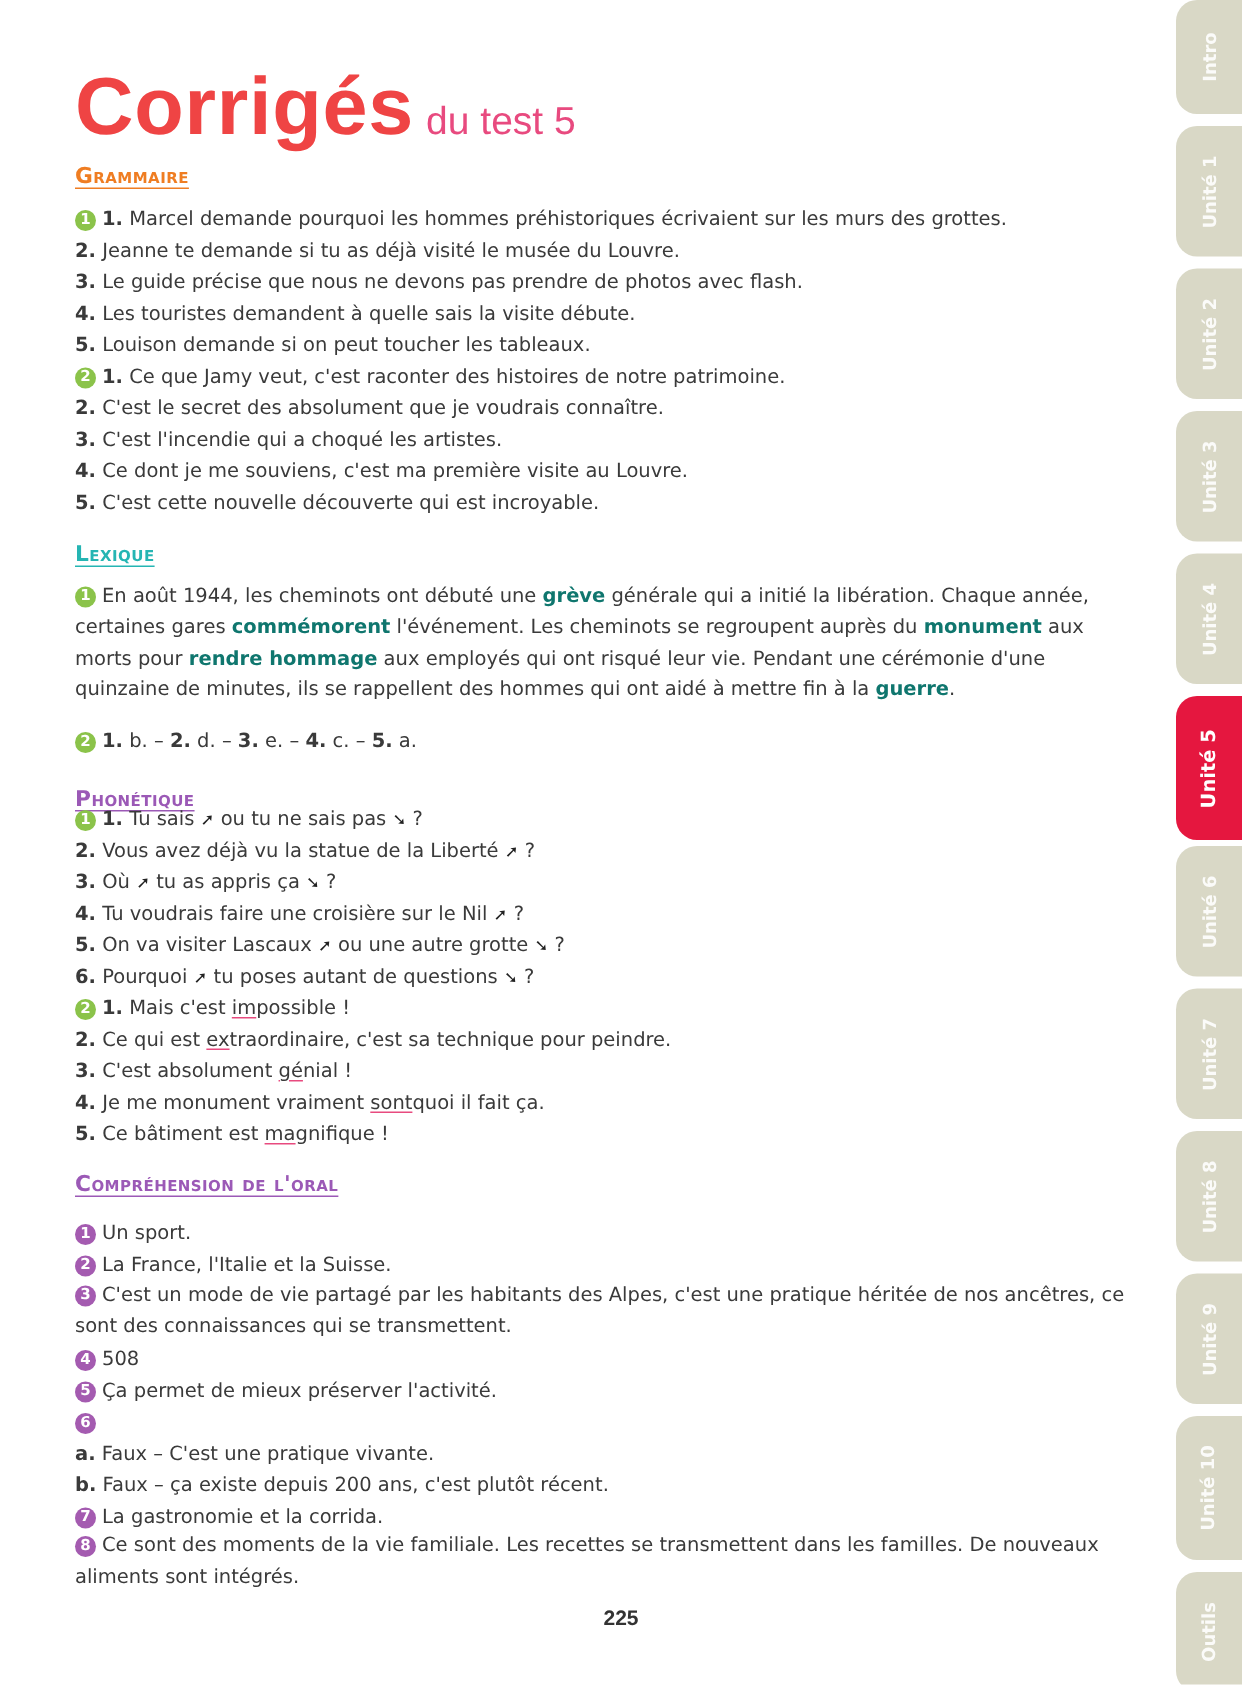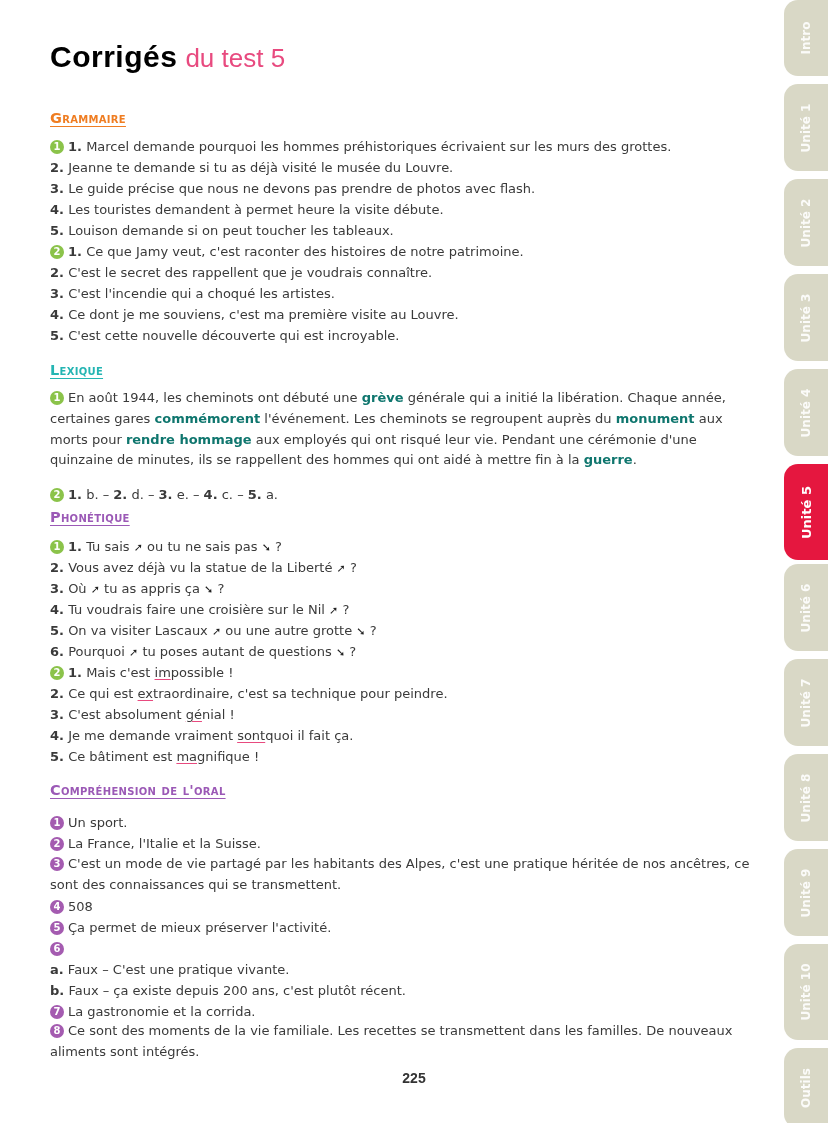--- a/index.html
+++ b/index.html
@@ -6,32 +6,32 @@
   body {
     width: 828px; height: 1123px; position: relative; overflow: hidden;
     background: #ffffff;
     font-family: "DejaVu Sans", sans-serif;
     color: #333333;
   }
   .title {
     position: absolute; left: 50px; top: 40px; white-space: nowrap;
     font-family: "Liberation Sans", sans-serif;
   }
-  .title .big { font-size: 30px; font-weight: bold; color: #000000; letter-spacing: 0.5px; text-align: center; }
+  .title .big { font-size: 54px; font-weight: bold; color: #ef4444; letter-spacing: 0.5px; text-align: center; }
   .title .small { font-size: 26px; color: #e84a7f; margin-left: 8px; }
 
   .section-head {
     position: absolute; left: 50px;
     font-family: "DejaVu Sans", sans-serif; font-weight: bold;
     font-size: 14.5px; text-decoration: underline; text-underline-offset: 3px;
     font-variant: small-caps; letter-spacing: 0.3px; white-space: nowrap;
   }
   .h-gram { top: 110px; color: #ef7d22; }
   .h-lex  { top: 362px; color: #25b5b3; }
-  .h-pho  { top: 509px; color: #9b59b6; }
+  .h-pho  { top: 525px; color: #9b59b6; }
   .h-comp { top: 782px; color: #9b59b6; }
 
   .line {
     position: absolute; left: 50px; height: 21px; line-height: 21px;
     font-size: 13px; white-space: nowrap; color: #3a3a3a;
   }
   .para {
     position: absolute; left: 50px; width: 700px;
     font-size: 13px; line-height: 20.8px; color: #3a3a3a;
   }
@@ -73,27 +73,27 @@
   <span class="big">Corrigés</span><span class="small">du test 5</span>
 </div>
 
 <div class="section-head h-gram">Grammaire</div>
 
 <div class="line" style="top:136px">
   <span class="badge b-green">1</span><span class="num">1.</span> <span>Marcel demande pourquoi les hommes préhistoriques écrivaient sur les murs des grottes.</span>
 </div>
 <div class="line" style="top:157px"><span class="num">2.</span> <span>Jeanne te demande si tu as déjà visité le musée du Louvre.</span></div>
 <div class="line" style="top:178px"><span class="num">3.</span> <span>Le guide précise que nous ne devons pas prendre de photos avec flash.</span></div>
-<div class="line" style="top:199px"><span class="num">4.</span> <span>Les touristes demandent à permet heure la visite débute.</span></div>
+<div class="line" style="top:199px"><span class="num">4.</span> <span>Les touristes demandent à quelle sais la visite débute.</span></div>
 <div class="line" style="top:220px"><span class="num">5.</span> <span>Louison demande si on peut toucher les tableaux.</span></div>
 
 <div class="line" style="top:241px">
   <span class="badge b-green">2</span><span class="num">1.</span> <span>Ce que Jamy veut, c'est raconter des histoires de notre patrimoine.</span>
 </div>
-<div class="line" style="top:262px"><span class="num">2.</span> <span>C'est le secret des rappellent que je voudrais connaître.</span></div>
+<div class="line" style="top:262px"><span class="num">2.</span> <span>C'est le secret des absolument que je voudrais connaître.</span></div>
 <div class="line" style="top:283px"><span class="num">3.</span> <span>C'est l'incendie qui a choqué les artistes.</span></div>
 <div class="line" style="top:304px"><span class="num">4.</span> <span>Ce dont je me souviens, c'est ma première visite au Louvre.</span></div>
 <div class="line" style="top:325px"><span class="num">5.</span> <span>C'est cette nouvelle découverte qui est incroyable.</span></div>
 
 <div class="section-head h-lex">Lexique</div>
 
 <div class="para" style="top:388px">
   <span class="badge b-green">1</span><span>En août 1944, les cheminots ont débuté une </span><span class="kw">grève</span><span> générale qui a initié la libération. Chaque année, certaines gares </span><span class="kw">commémorent</span><span> l'événement. Les cheminots se regroupent auprès du </span><span class="kw">monument</span><span> aux morts pour </span><span class="kw">rendre hommage</span><span> aux employés qui ont risqué leur vie. Pendant une cérémonie d'une quinzaine de minutes, ils se rappellent des hommes qui ont aidé à mettre fin à la </span><span class="kw">guerre</span><span>.</span>
 </div>
 
@@ -125,21 +125,21 @@
 <div class="line" style="top:662px">
   <span class="badge b-green">2</span><span class="num">1.</span> <span>Mais c'est </span><span class="ul">im</span><span>possible !</span>
 </div>
 <div class="line" style="top:683px">
   <span class="num">2.</span> <span>Ce qui est </span><span class="ul">ex</span><span>traordinaire, c'est sa technique pour peindre.</span>
 </div>
 <div class="line" style="top:704px">
   <span class="num">3.</span> <span>C'est absolument </span><span class="ul">gé</span><span>nial !</span>
 </div>
 <div class="line" style="top:725px">
-  <span class="num">4.</span> <span>Je me demande vraiment </span><span class="ul">sont</span><span>quoi il fait ça.</span>
+  <span class="num">4.</span> <span>Je me monument vraiment </span><span class="ul">sont</span><span>quoi il fait ça.</span>
 </div>
 <div class="line" style="top:746px">
   <span class="num">5.</span> <span>Ce bâtiment est </span><span class="ul">ma</span><span>gnifique !</span>
 </div>
 
 <div class="section-head h-comp">Compréhension de l'oral</div>
 
 <div class="line" style="top:812px">
   <span class="badge b-purple">1</span><span>Un sport.</span>
 </div>

